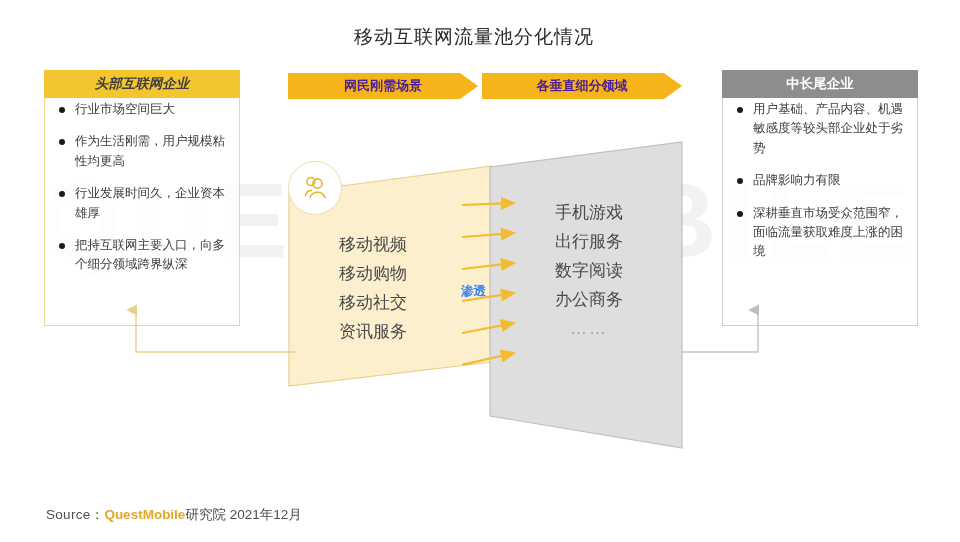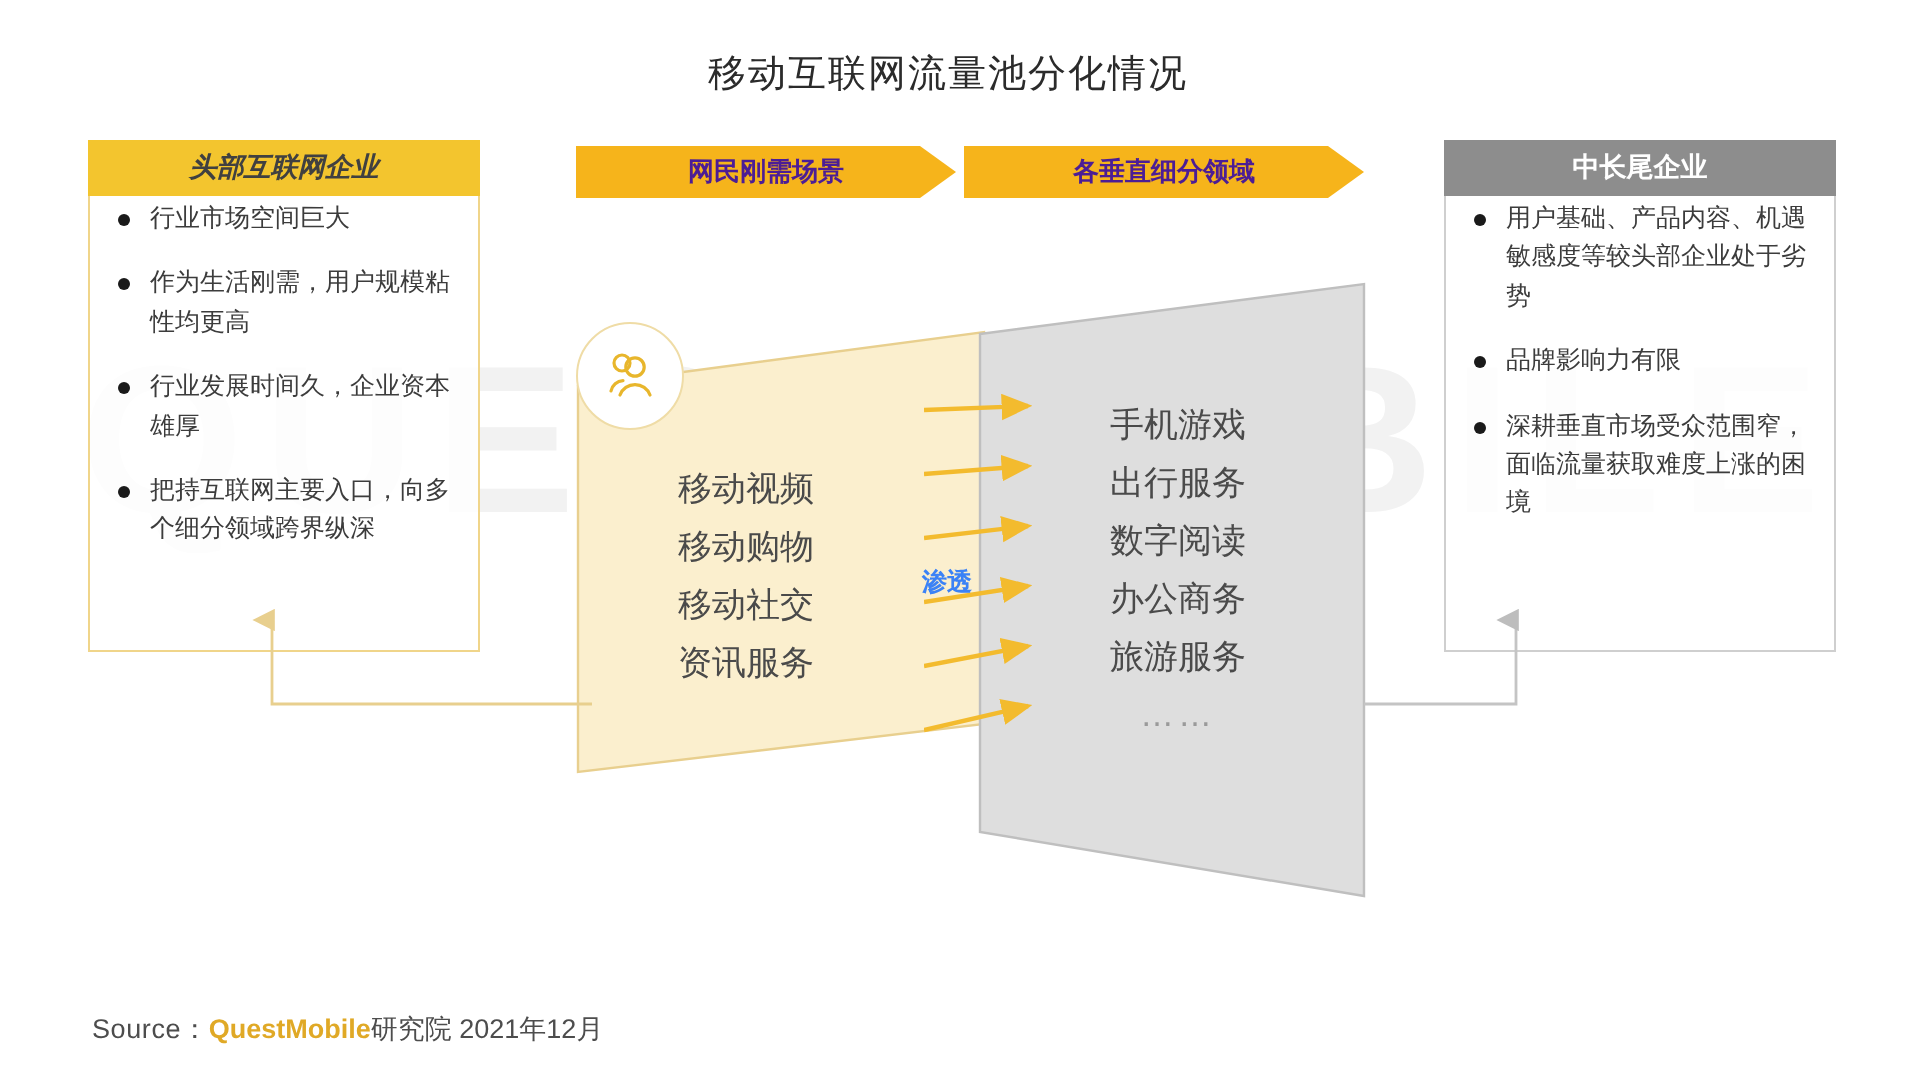--- a/index.html
+++ b/index.html
@@ -270,21 +270,20 @@
     <line x1="0" y1="170" x2="52" y2="158" stroke="#f3bb2e" stroke-width="2.2" marker-end="url(#ah)"></line>
   </svg>
 
   <div class="seep-label">渗透</div>
 
   <div class="label-col col-gray">
     <div>手机游戏</div>
     <div>出行服务</div>
     <div>数字阅读</div>
     <div>办公商务</div>
-    <div>旅游服务</div>
     <div class="ellipsis">……</div>
   </div>
 
   <svg class="connector conn-left" viewBox="0 0 176 66">
     <defs>
       <marker id="ahl" markerWidth="8" markerHeight="8" refX="4" refY="7" orient="auto">
         <path d="M4,0 L8,8 L0,8 z" fill="#e8cf8e"></path>
       </marker>
     </defs>
     <path d="M170,52 L10,52 L10,10" fill="none" stroke="#e8cf8e" stroke-width="1.4" marker-end="url(#ahl)"></path>

